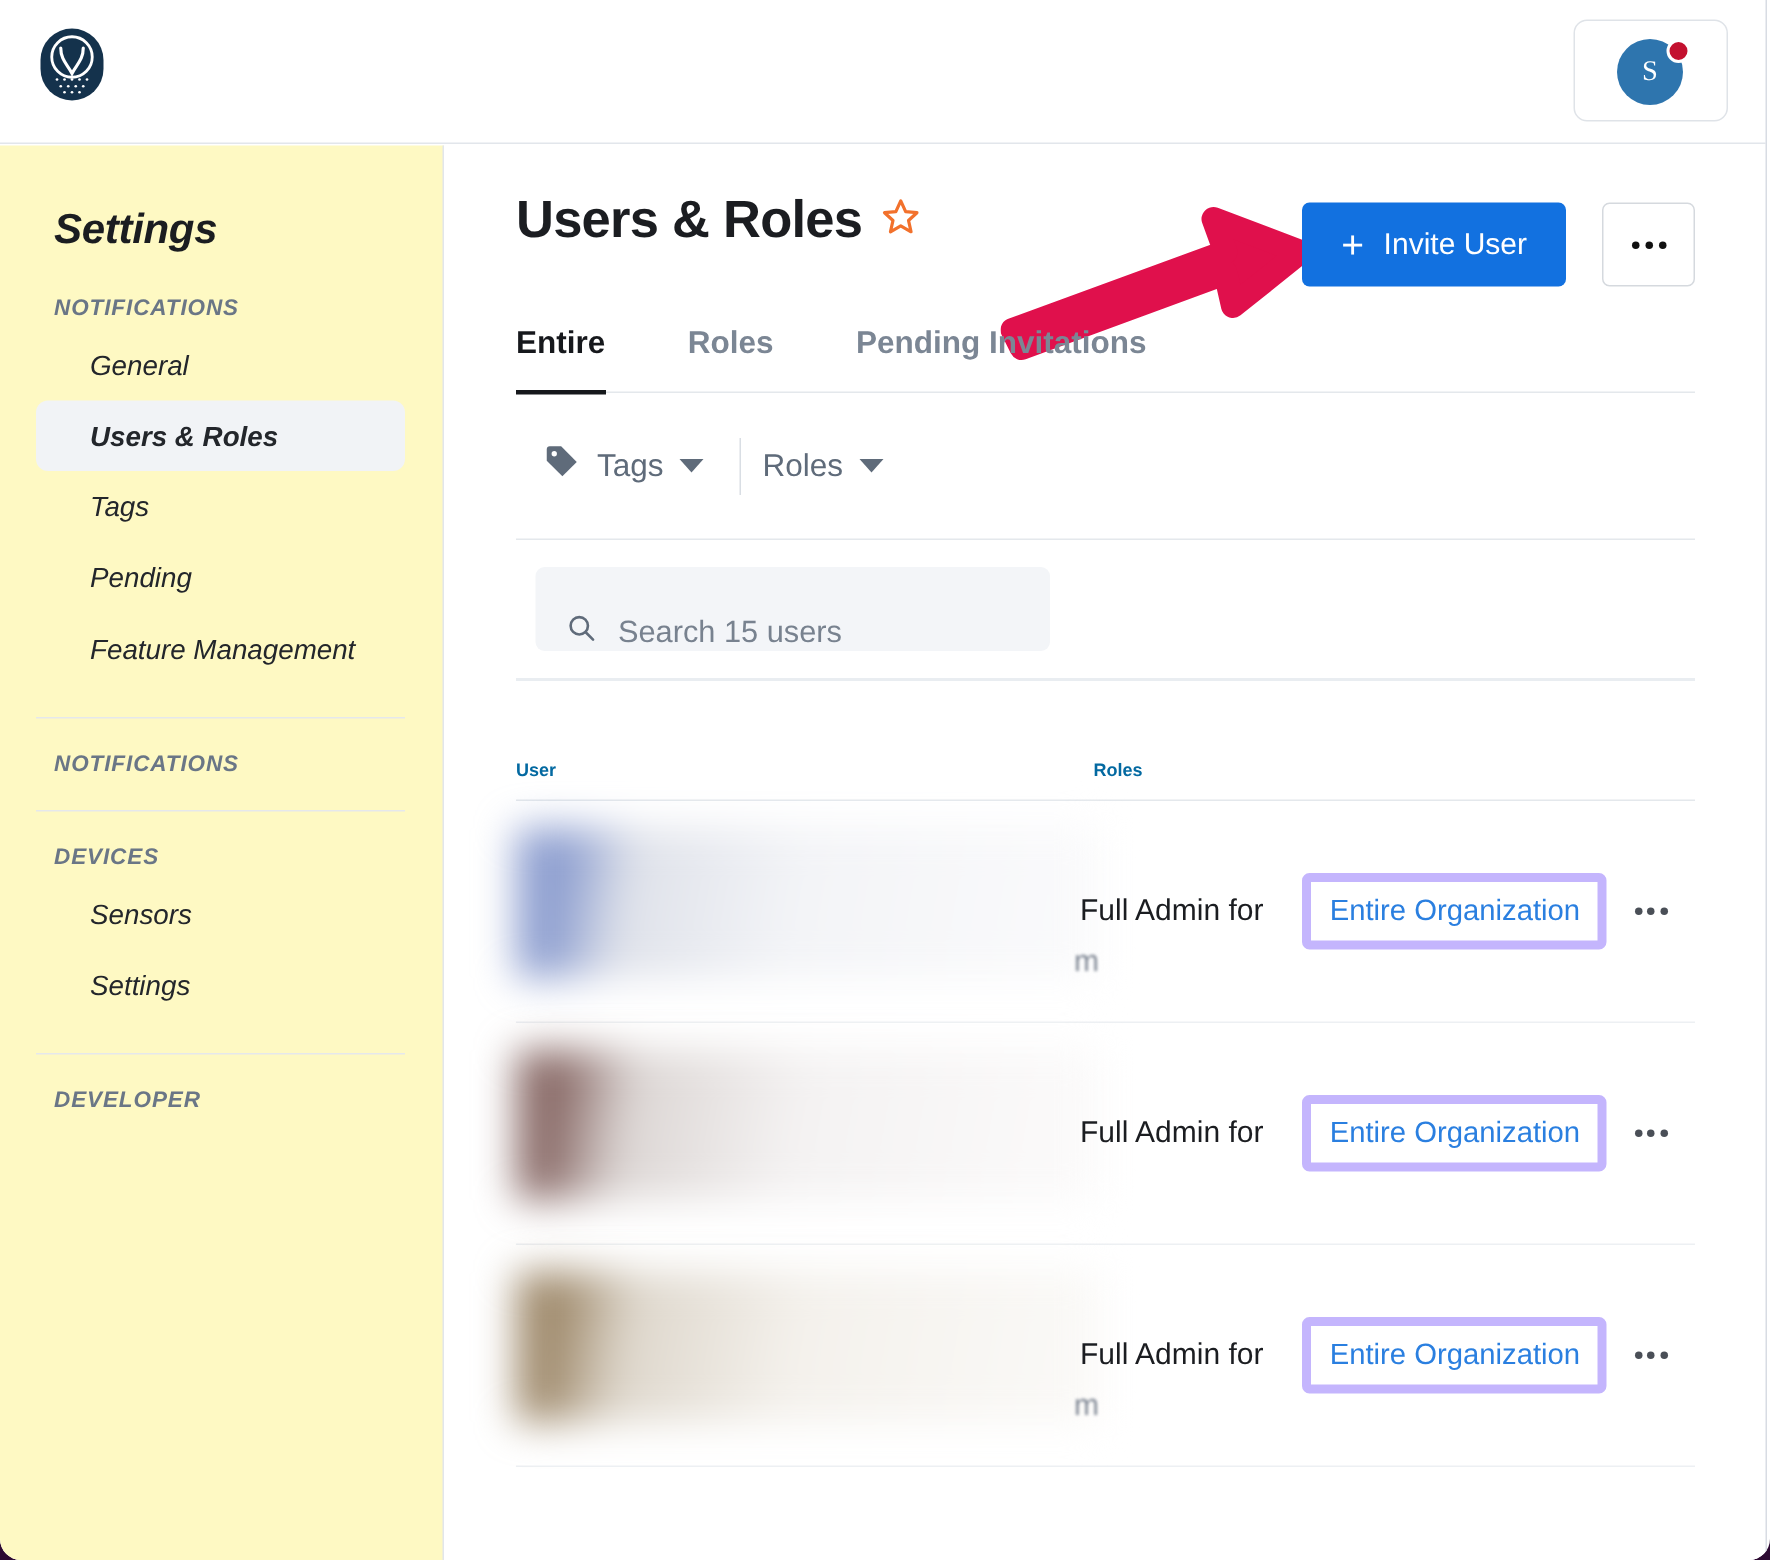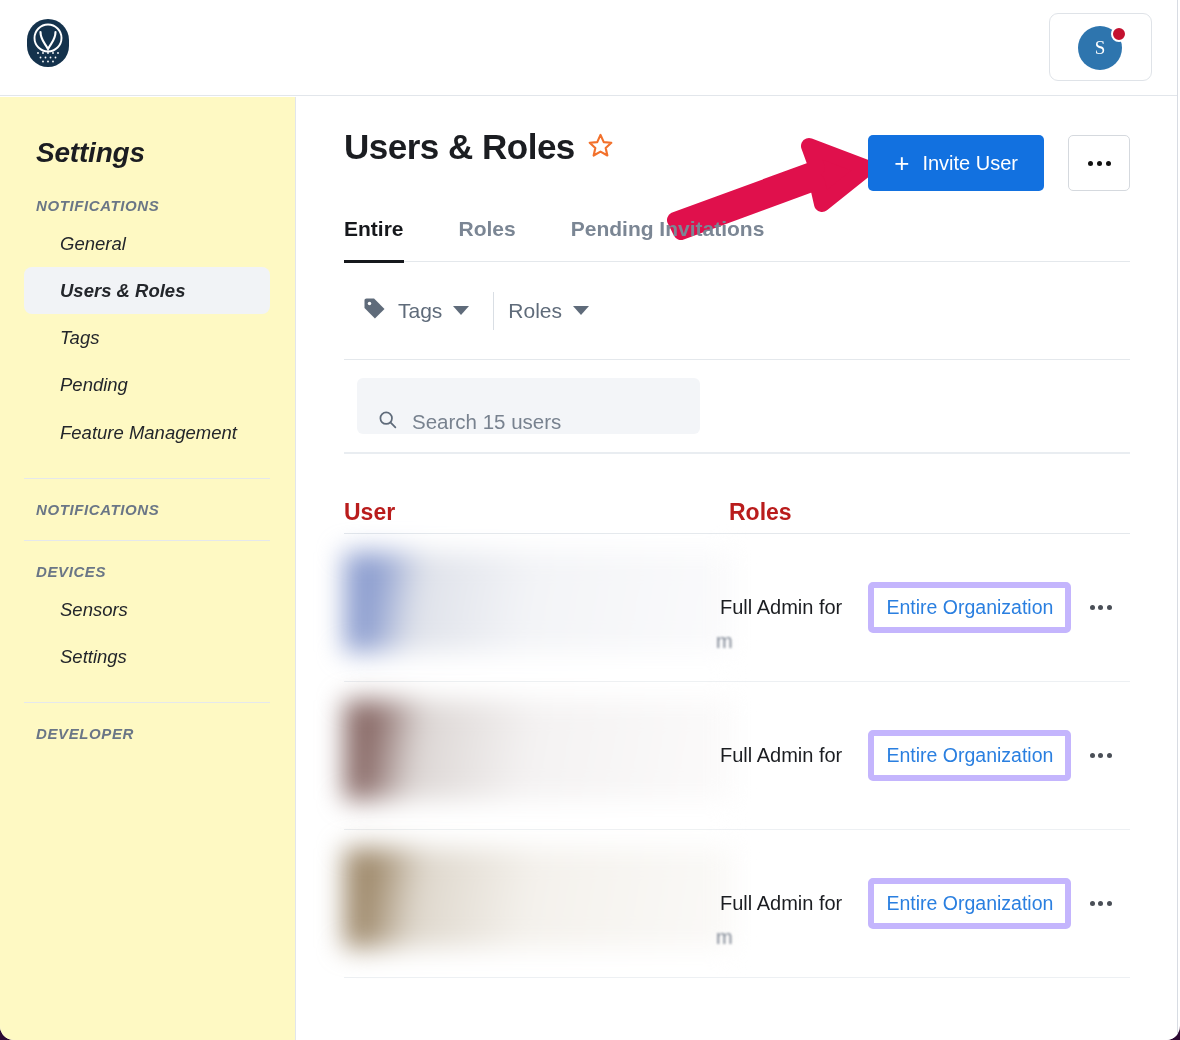--- a/index.html
+++ b/index.html
@@ -178,21 +178,21 @@
   .search-rule { height: 2px; background: #e9edf1; margin: 0 47px; }
 
   
   .tbl { margin: 0 47px; }
   .tbl-head {
     display: flex; align-items: center; height: 80px;
     border-bottom: 1px solid #e4e8ec;
     padding-top: 38px;
   }
   .th {
-    font-size: 23px; font-weight: 700; color: #b91c1c;
+    font-size: 12px; font-weight: 700; color: #0369a1;
   }
   .th.user { width: 385px; }
   .th.roles { flex: 1; }
   .tbl-row {
     display: flex; align-items: center; height: 148px;
     border-bottom: 1px solid #edf0f3;
   }
   .cell-user { width: 385px; position: relative; height: 100%; }
   .blur-block {
     position: absolute; left: 0; top: 18px;

